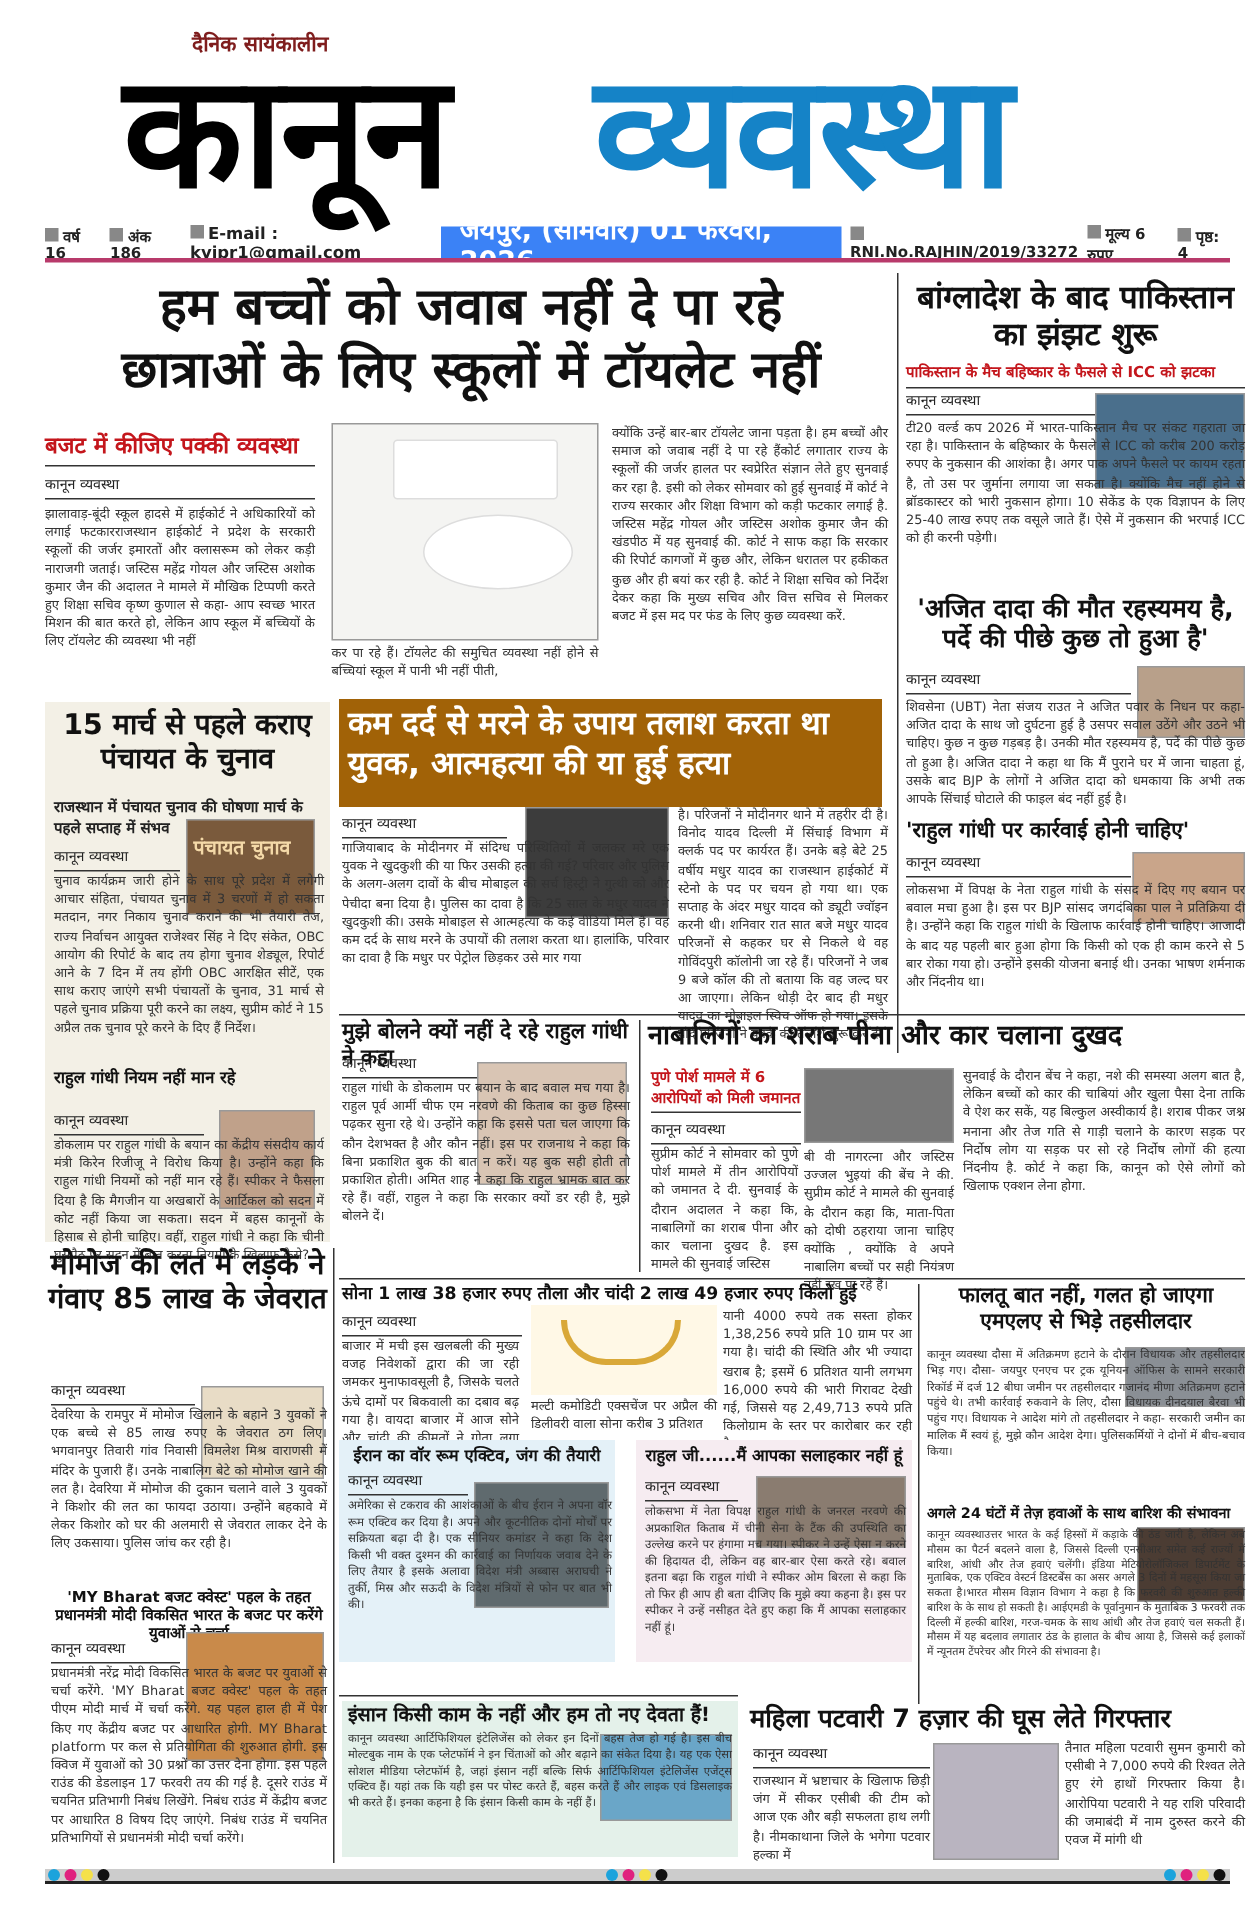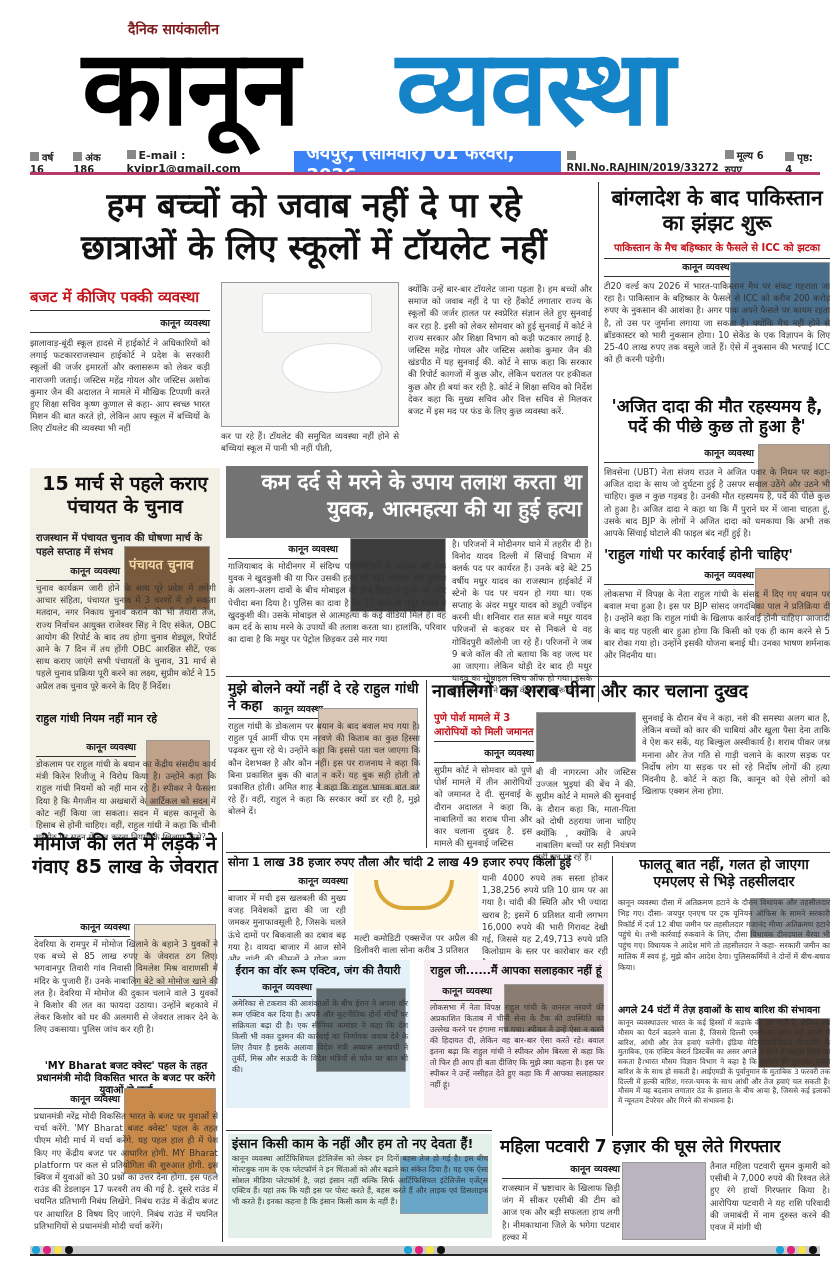--- a/index.html
+++ b/index.html
@@ -8,25 +8,25 @@
 .masthead-tag{left:128px;top:19px;font-size:14px;font-weight:bold;color:#7f1d1d}
 .logo{top:36px;font-size:104px;font-weight:bold;line-height:1;letter-spacing:-2px}
 .logo.red{left:82px;color:#000000}
 .logo.blue{left:396px;color:#1583c7}
 .infobar{left:30px;top:152px;width:790px;height:20px;display:flex;align-items:center;font-size:10px;font-weight:bold;color:#222;gap:6px}
 .infobar .sq{display:inline-block;width:9px;height:9px;background:#888;margin-right:3px}
 .infobar .date{background:#3b82f6;color:#fff;font-size:18px;padding:2px 12px;height:22px;display:flex;align-items:center}
 .rule{left:30px;top:172px;width:790px;height:3px;background:#b83a6b}
 .h1{left:36px;width:556px;text-align:center;font-weight:bold;font-size:34px;line-height:1.15;color:#111}
 .colrule{background:#333}
-.byline{font-size:9.5px;font-weight:bold;text-align:right;border-bottom:1px solid #333;padding-bottom:3px;margin-bottom:4px;color:#222}
+.byline{font-size:9.5px;font-weight:normal;text-align:left;border-bottom:1px solid #333;padding-bottom:3px;margin-bottom:4px;color:#222}
 .body{font-size:8.6px;line-height:1.42;color:#333;text-align:justify}
 .sub-red{color:#c4161c;font-weight:bold}
 .img{background:#ccc;border:1px solid #999;overflow:hidden}
-.redbox{background:#737373;color:#fff;font-weight:bold;text-align:right}
+.redbox{background:#a16207;color:#fff;font-weight:bold;text-align:left}
 .panel-cream{background:#f3f0e6}
 .panel-blue{background:#e4f1f8}
 .panel-pink{background:#f6ecf1}
 .panel-green{background:#e4f1ea}
 .hd{font-weight:bold;color:#111;line-height:1.2}
 .footer-bar{height:8px;background:#ccc}
 .dots{display:flex;gap:3px;align-items:center}
 .dots span{width:8px;height:8px;border-radius:50%;display:inline-block}
 </style>
 </head>
@@ -57,21 +57,21 @@
 <div class="abs img" style="left:221px;top:282px;width:178px;height:145px;background:#f4f4f2">
   <div style="position:absolute;left:40px;top:10px;width:110px;height:40px;background:#fff;border:1px solid #ddd;border-radius:3px"></div>
   <div style="position:absolute;left:60px;top:60px;width:100px;height:50px;background:#fff;border:1px solid #ddd;border-radius:50%"></div>
 </div>
 <div class="abs body" style="left:221px;top:430px;width:178px">कर पा रहे हैं। टॉयलेट की समुचित व्यवस्था नहीं होने से बच्चियां स्कूल में पानी भी नहीं पीती,</div>
 <div class="abs body" style="left:408px;top:283px;width:184px">क्योंकि उन्हें बार-बार टॉयलेट जाना पड़ता है। हम बच्चों और समाज को जवाब नहीं दे पा रहे हैंकोर्ट लगातार राज्य के स्कूलों की जर्जर हालत पर स्वप्रेरित संज्ञान लेते हुए सुनवाई कर रहा है. इसी को लेकर सोमवार को हुई सुनवाई में कोर्ट ने राज्य सरकार और शिक्षा विभाग को कड़ी फटकार लगाई है. जस्टिस महेंद्र गोयल और जस्टिस अशोक कुमार जैन की खंडपीठ में यह सुनवाई की. कोर्ट ने साफ कहा कि सरकार की रिपोर्ट कागजों में कुछ और, लेकिन धरातल पर हकीकत कुछ और ही बयां कर रही है. कोर्ट ने शिक्षा सचिव को निर्देश देकर कहा कि मुख्य सचिव और वित्त सचिव से मिलकर बजट में इस मद पर फंड के लिए कुछ व्यवस्था करें.</div>
 
 <div class="abs colrule" style="left:598px;top:182px;width:1px;height:520px"></div>
 
 <div class="abs hd" style="left:604px;top:186px;width:226px;text-align:center;font-size:21px">बांग्लादेश के बाद पाकिस्तान का झंझट शुरू</div>
-<div class="abs sub-red" style="left:604px;top:240px;width:226px;font-size:10px;text-align:center;border-bottom:1px solid #333;padding-bottom:4px">पाकिस्तान के मैच बहिष्कार के फैसले से ICC को झटका</div>
+<div class="abs sub-red" style="left:604px;top:240px;width:226px;font-size:10px;border-bottom:1px solid #333;padding-bottom:4px">पाकिस्तान के मैच बहिष्कार के फैसले से ICC को झटका</div>
 <div class="abs" style="left:604px;top:260px;width:128px">
   <div class="byline">कानून व्यवस्था</div>
 </div>
 <div class="abs img" style="left:730px;top:262px;width:100px;height:64px;background:#4a6f8c"></div>
 <div class="abs body" style="left:604px;top:280px;width:226px">टी20 वर्ल्ड कप 2026 में भारत-पाकिस्तान मैच पर संकट गहराता जा रहा है। पाकिस्तान के बहिष्कार के फैसले से ICC को करीब 200 करोड़ रुपए के नुकसान की आशंका है। अगर पाक अपने फैसले पर कायम रहता है, तो उस पर जुर्माना लगाया जा सकता है। क्योंकि मैच नहीं होने से ब्रॉडकास्टर को भारी नुकसान होगा। 10 सेकेंड के एक विज्ञापन के लिए 25-40 लाख रुपए तक वसूले जाते हैं। ऐसे में नुकसान की भरपाई ICC को ही करनी पड़ेगी।</div>
 
 <div class="abs hd" style="left:604px;top:396px;width:226px;text-align:center;font-size:17px">'अजित दादा की मौत रहस्यमय है, पर्दे की पीछे कुछ तो हुआ है'</div>
 <div class="abs" style="left:604px;top:446px;width:150px">
   <div class="byline">कानून व्यवस्था</div>
 </div>
@@ -112,21 +112,21 @@
 <div class="abs colrule" style="left:226px;top:676px;width:604px;height:1px"></div>
 <div class="abs hd" style="left:228px;top:680px;width:200px;font-size:14px">मुझे बोलने क्यों नहीं दे रहे राहुल गांधी ने कहा</div>
 <div class="abs" style="left:228px;top:702px;width:95px">
   <div class="byline">कानून व्यवस्था</div>
 </div>
 <div class="abs img" style="left:318px;top:708px;width:100px;height:82px;background:#d9c5b4"></div>
 <div class="abs body" style="left:228px;top:720px;width:192px">राहुल गांधी के डोकलाम पर बयान के बाद बवाल मच गया है। राहुल पूर्व आर्मी चीफ एम नरवणे की किताब का कुछ हिस्सा पढ़कर सुना रहे थे। उन्होंने कहा कि इससे पता चल जाएगा कि कौन देशभक्त है और कौन नहीं। इस पर राजनाथ ने कहा कि बिना प्रकाशित बुक की बात न करें। यह बुक सही होती तो प्रकाशित होती। अमित शाह ने कहा कि राहुल भ्रामक बात कर रहे हैं। वहीं, राहुल ने कहा कि सरकार क्यों डर रही है, मुझे बोलने दें।</div>
 
 <div class="abs colrule" style="left:426px;top:680px;width:1px;height:168px"></div>
 <div class="abs hd" style="left:432px;top:680px;width:398px;font-size:18px">नाबालिगों का शराब पीना और कार चलाना दुखद</div>
-<div class="abs sub-red" style="left:434px;top:710px;width:100px;font-size:10px;border-bottom:1px solid #333;padding-bottom:3px">पुणे पोर्श मामले में 3 आरोपियों को मिली जमानत</div>
+<div class="abs sub-red" style="left:434px;top:710px;width:100px;font-size:10px;border-bottom:1px solid #333;padding-bottom:3px">पुणे पोर्श मामले में 6 आरोपियों को मिली जमानत</div>
 <div class="abs" style="left:434px;top:746px;width:100px">
   <div class="byline">कानून व्यवस्था</div>
 </div>
 <div class="abs img" style="left:536px;top:712px;width:100px;height:50px;background:#777"></div>
 <div class="abs body" style="left:434px;top:764px;width:98px">सुप्रीम कोर्ट ने सोमवार को पुणे पोर्श मामले में तीन आरोपियों को जमानत दे दी. सुनवाई के दौरान अदालत ने कहा कि, नाबालिगों का शराब पीना और कार चलाना दुखद है. इस मामले की सुनवाई जस्टिस</div>
 <div class="abs body" style="left:536px;top:766px;width:100px">बी वी नागरत्ना और जस्टिस उज्जल भुइयां की बेंच ने की. सुप्रीम कोर्ट ने मामले की सुनवाई के दौरान कहा कि, माता-पिता को दोषी ठहराया जाना चाहिए क्योंकि , क्योंकि वे अपने नाबालिग बच्चों पर सही नियंत्रण नहीं रख पा रहे हैं।</div>
 <div class="abs body" style="left:642px;top:712px;width:188px">सुनवाई के दौरान बेंच ने कहा, नशे की समस्या अलग बात है, लेकिन बच्चों को कार की चाबियां और खुला पैसा देना ताकि वे ऐश कर सकें, यह बिल्कुल अस्वीकार्य है। शराब पीकर जश्न मनाना और तेज गति से गाड़ी चलाने के कारण सड़क पर निर्दोष लोग या सड़क पर सो रहे निर्दोष लोगों की हत्या निंदनीय है. कोर्ट ने कहा कि, कानून को ऐसे लोगों को खिलाफ एक्शन लेना होगा.</div>
 
 <div class="abs hd" style="left:32px;top:832px;width:186px;text-align:center;font-size:19px">मोमोज की लत में लड़के ने गंवाए 85 लाख के जेवरात</div>
 <div class="abs" style="left:34px;top:920px;width:96px">

